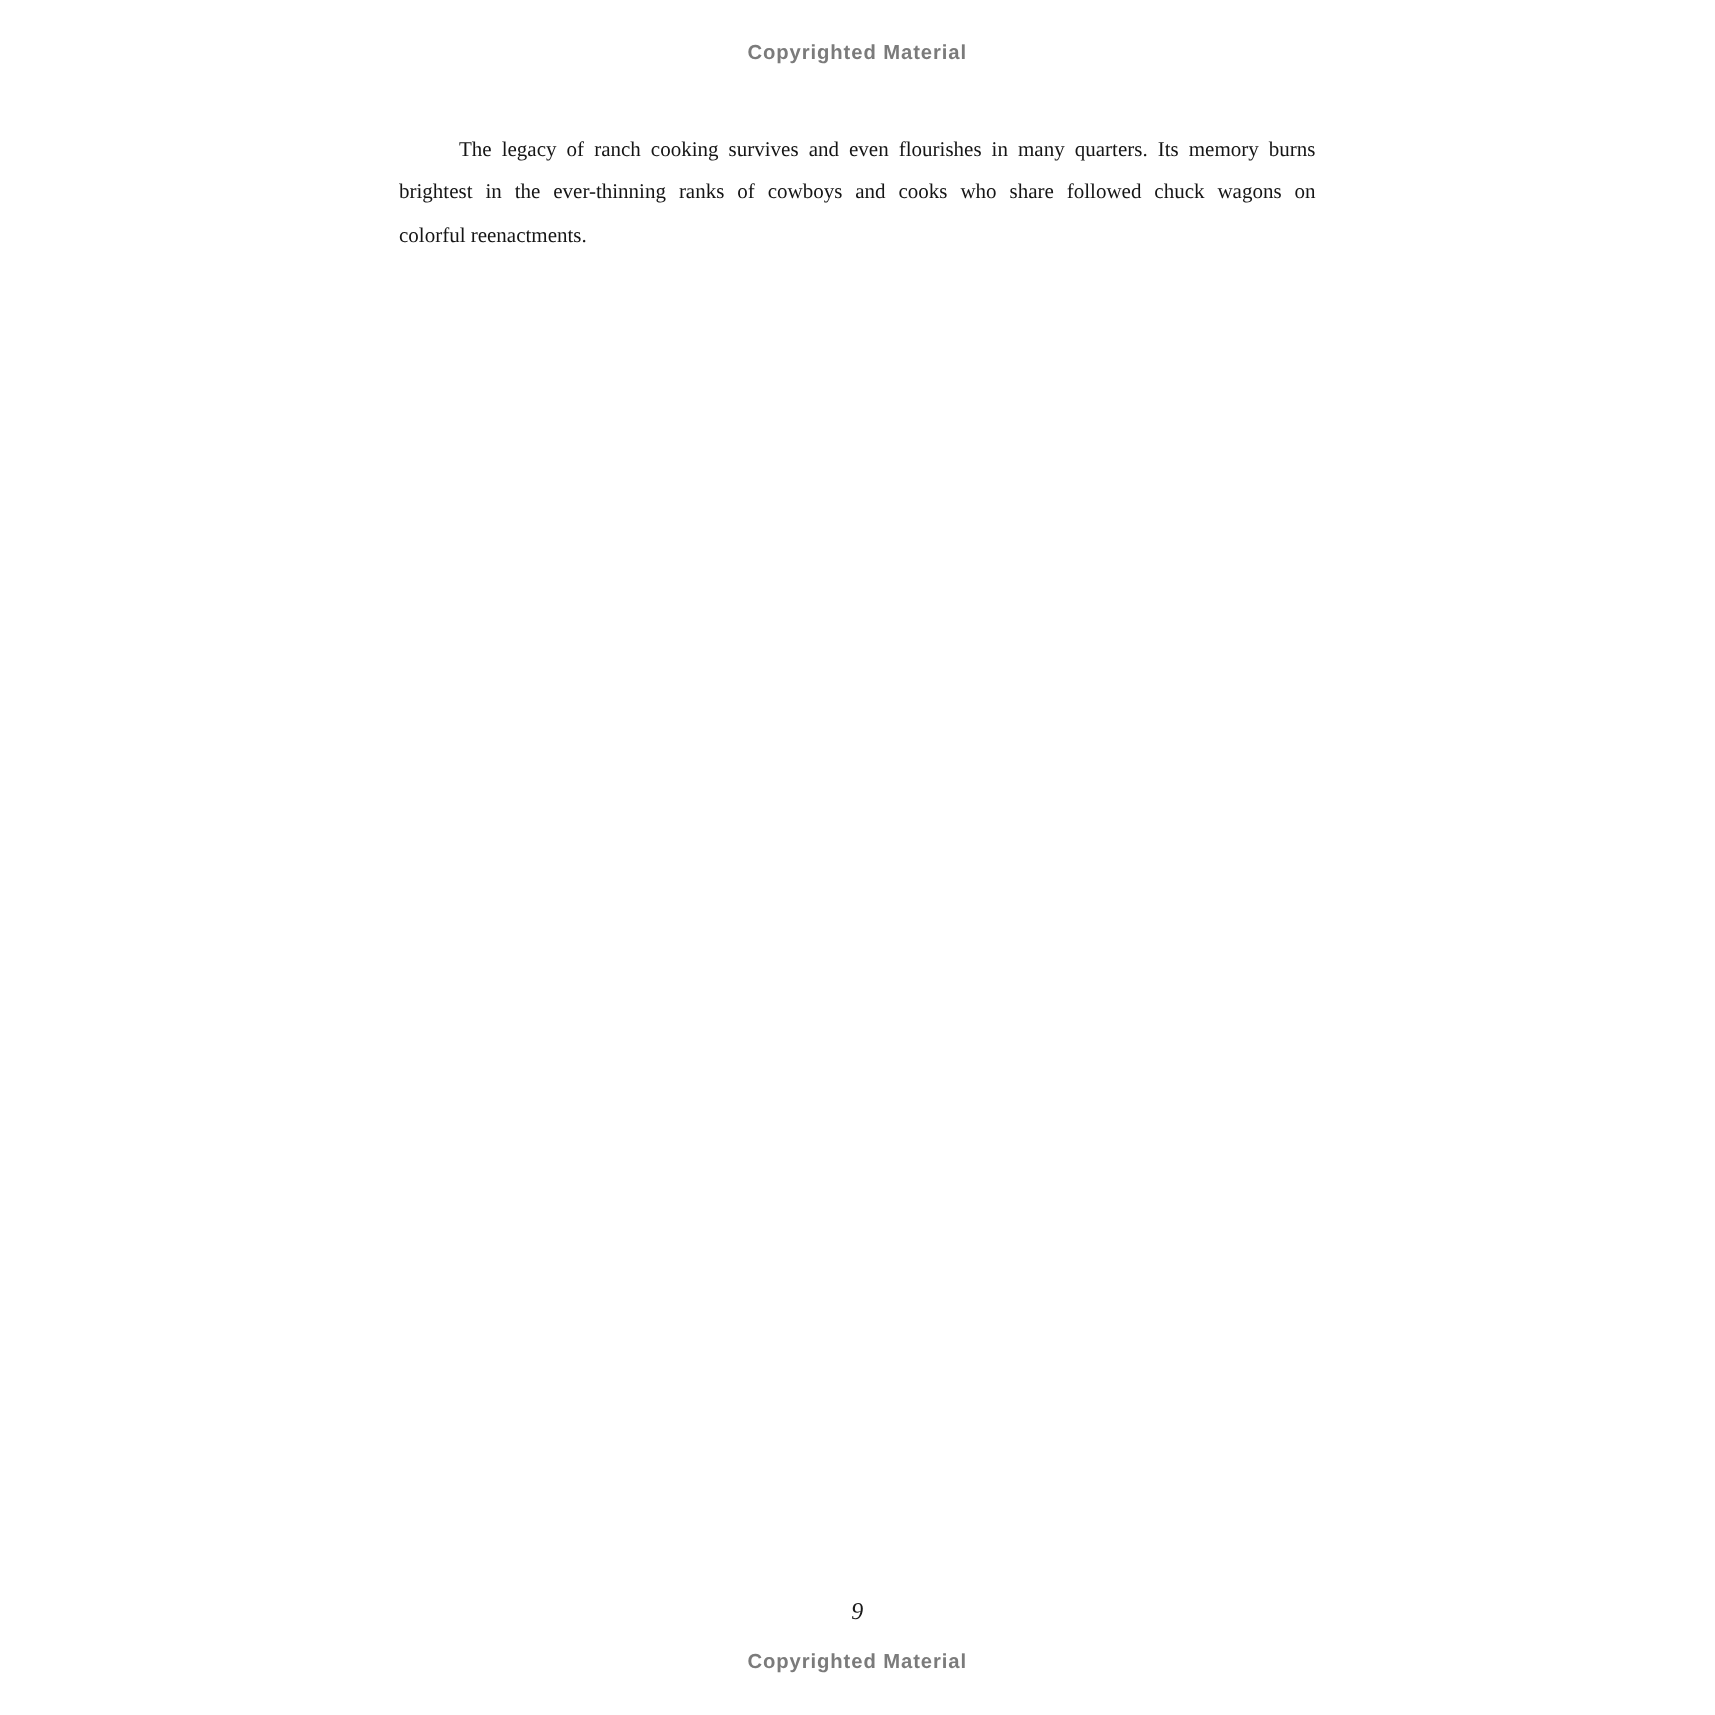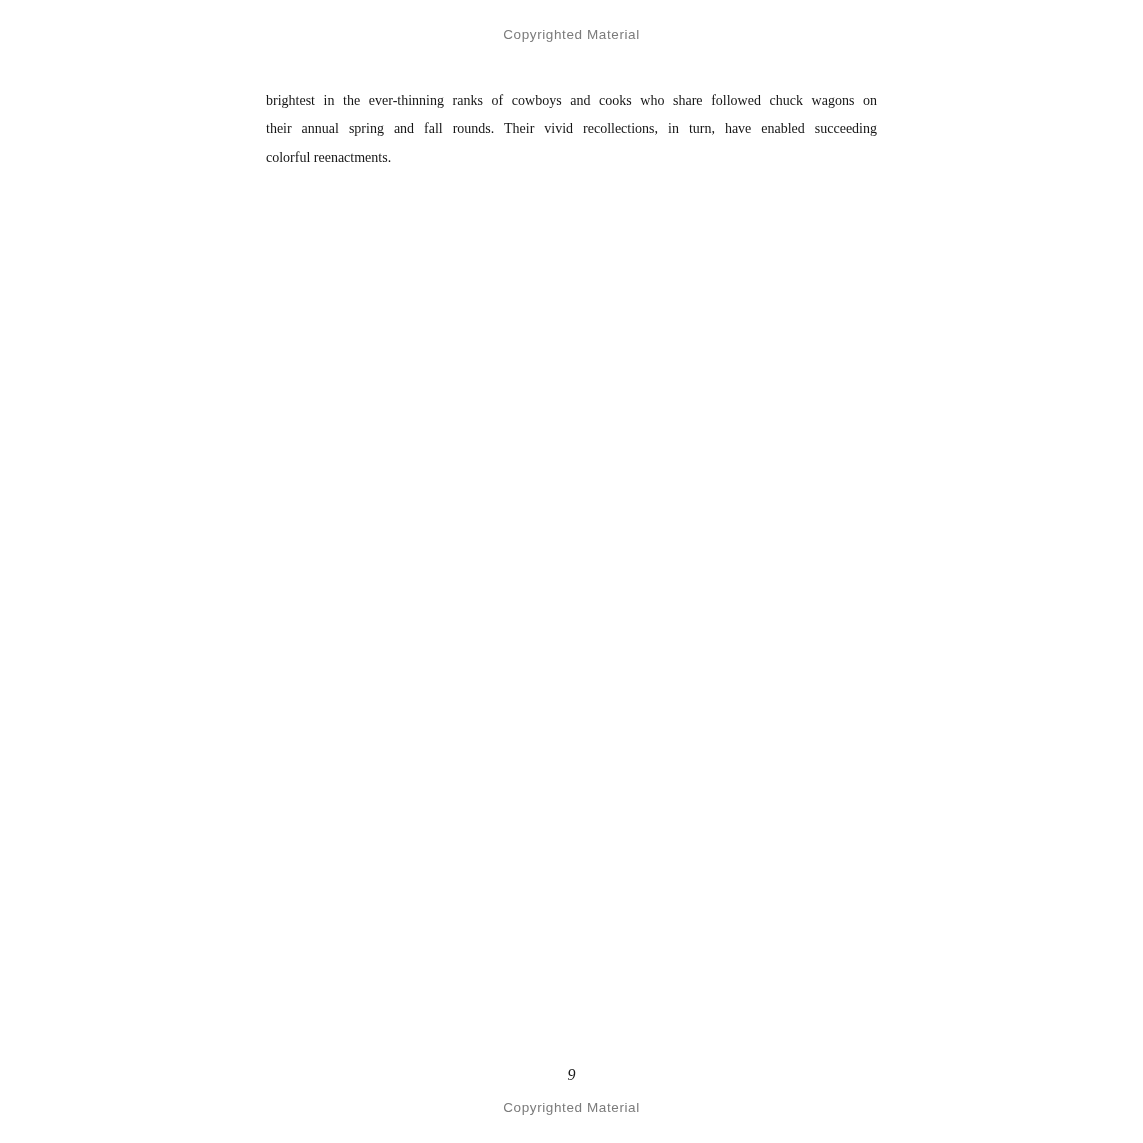--- a/index.html
+++ b/index.html
@@ -13,21 +13,21 @@
     position: relative;
     font-family: "Liberation Serif", serif;
     overflow: hidden;
   }
   .watermark {
     position: absolute;
     left: 0;
     width: 100%;
     text-align: center;
     font-family: "Liberation Sans", sans-serif;
-    font-weight: 400;
+    font-weight: 700;
     font-size: 13.5px;
     letter-spacing: 0.6px;
     color: #7b7b7b;
   }
   .watermark-top {
     top: 27px;
   }
   .watermark-bottom {
     top: 1100px;
   }
@@ -66,20 +66,20 @@
     font-size: 16px;
     color: #1a1a1a;
   }
 </style>
 </head>
 <body>
 
 <div class="watermark watermark-top">Copyrighted Material</div>
 
 <div class="body-paragraph">
+  <div class="pline first">The legacy of ranch cooking survives and even flourishes in many quarters. Its memory burns</div>
   <div class="pline">brightest in the ever-thinning ranks of cowboys and cooks who share followed chuck wagons on</div>
-  <div class="pline">their annual spring and fall rounds. Their vivid recollections, in turn, have enabled succeeding</div>
   <div class="pline last">colorful reenactments.</div>
 </div>
 
 <div class="page-number">9</div>
 
 <div class="watermark watermark-bottom">Copyrighted Material</div>
 
 </body></html>

